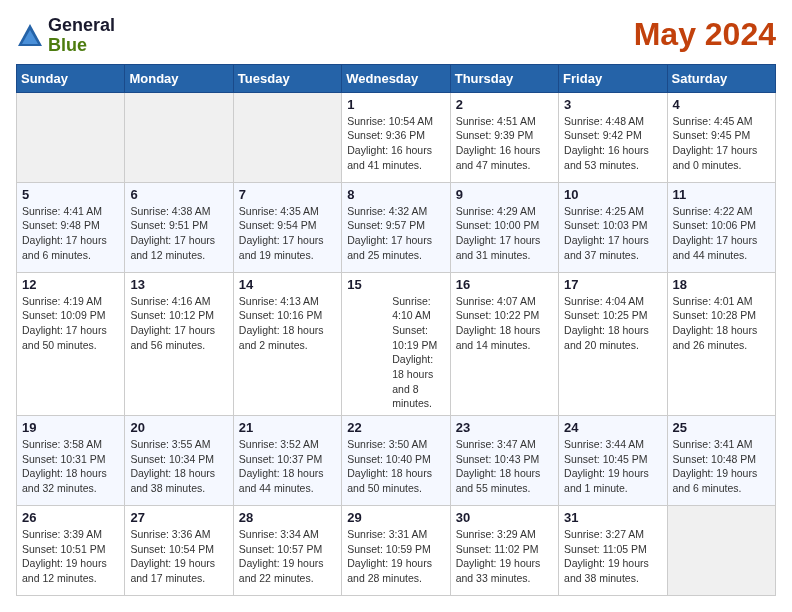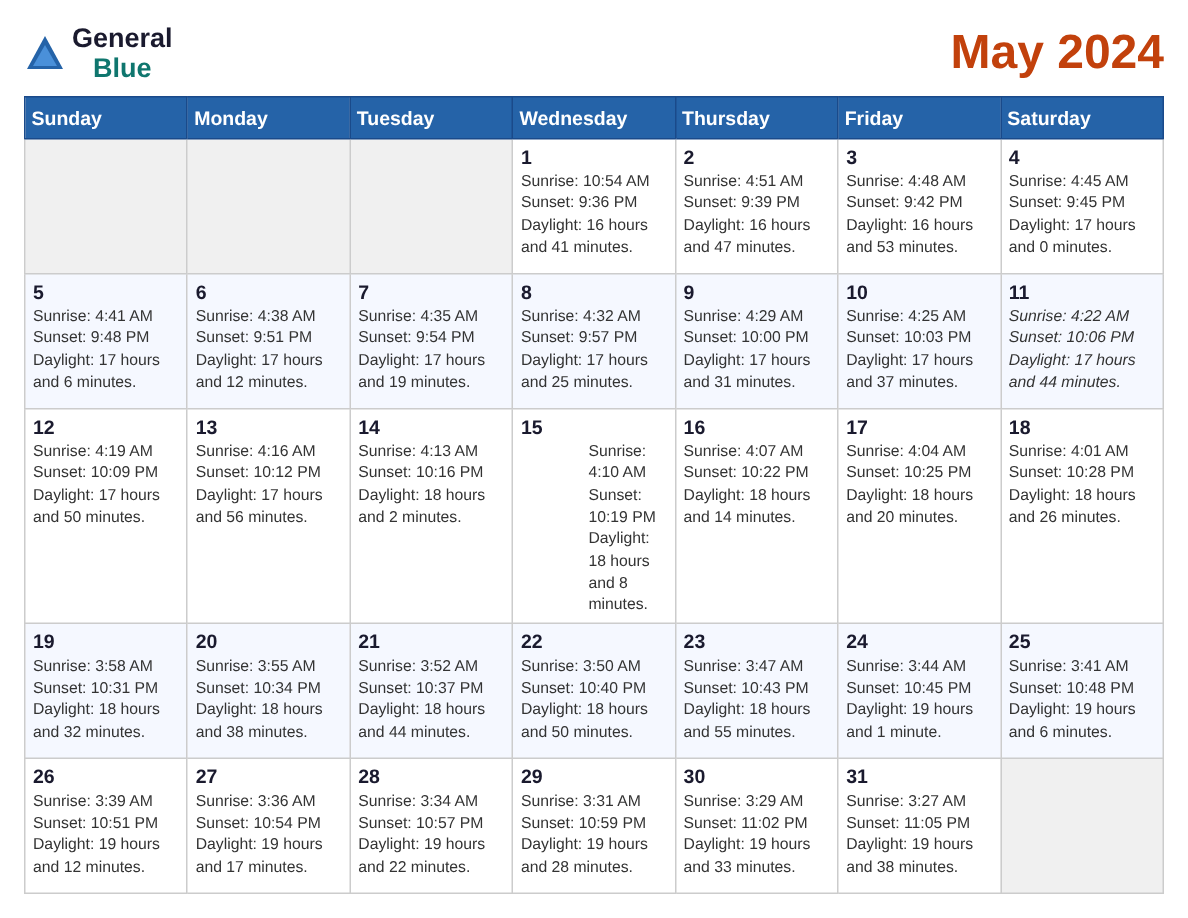--- a/index.html
+++ b/index.html
@@ -18,31 +18,30 @@
     }
     .logo {
       display: flex;
       align-items: center;
       gap: 4px;
     }
     .logo-text {
       display: flex;
       flex-direction: column;
       line-height: 1.1;
-      text-align: center;
     }
     .logo-general {
       font-size: 18px;
       font-weight: bold;
       color: #1a1a2e;
     }
     .logo-blue {
       font-size: 18px;
       font-weight: bold;
-      color: #0f766e;
+      color: #4d7c0f;
     }
     .logo-icon {
       width: 28px;
       height: 28px;
     }
     .title-area {
       text-align: right;
     }
     .month-title {
       font-size: 32px;
@@ -194,21 +193,21 @@
 Daylight: 17 hours and 31 minutes.</div>
         </td>
         <td>
           <span class="day-number">10</span>
           <div class="day-info" style="white-space: pre-line;">Sunrise: 4:25 AM
 Sunset: 10:03 PM
 Daylight: 17 hours and 37 minutes.</div>
         </td>
         <td>
           <span class="day-number">11</span>
-          <div class="day-info" style="white-space: pre-line; font-style: italic;">Sunrise: 4:22 AM
+          <div class="day-info" style="white-space: pre-line;">Sunrise: 4:22 AM
 Sunset: 10:06 PM
 Daylight: 17 hours and 44 minutes.</div>
         </td>
       </tr>
       <tr>
         <td>
           <span class="day-number">12</span>
           <div class="day-info" style="white-space: pre-line;">Sunrise: 4:19 AM
 Sunset: 10:09 PM
 Daylight: 17 hours and 50 minutes.</div>

